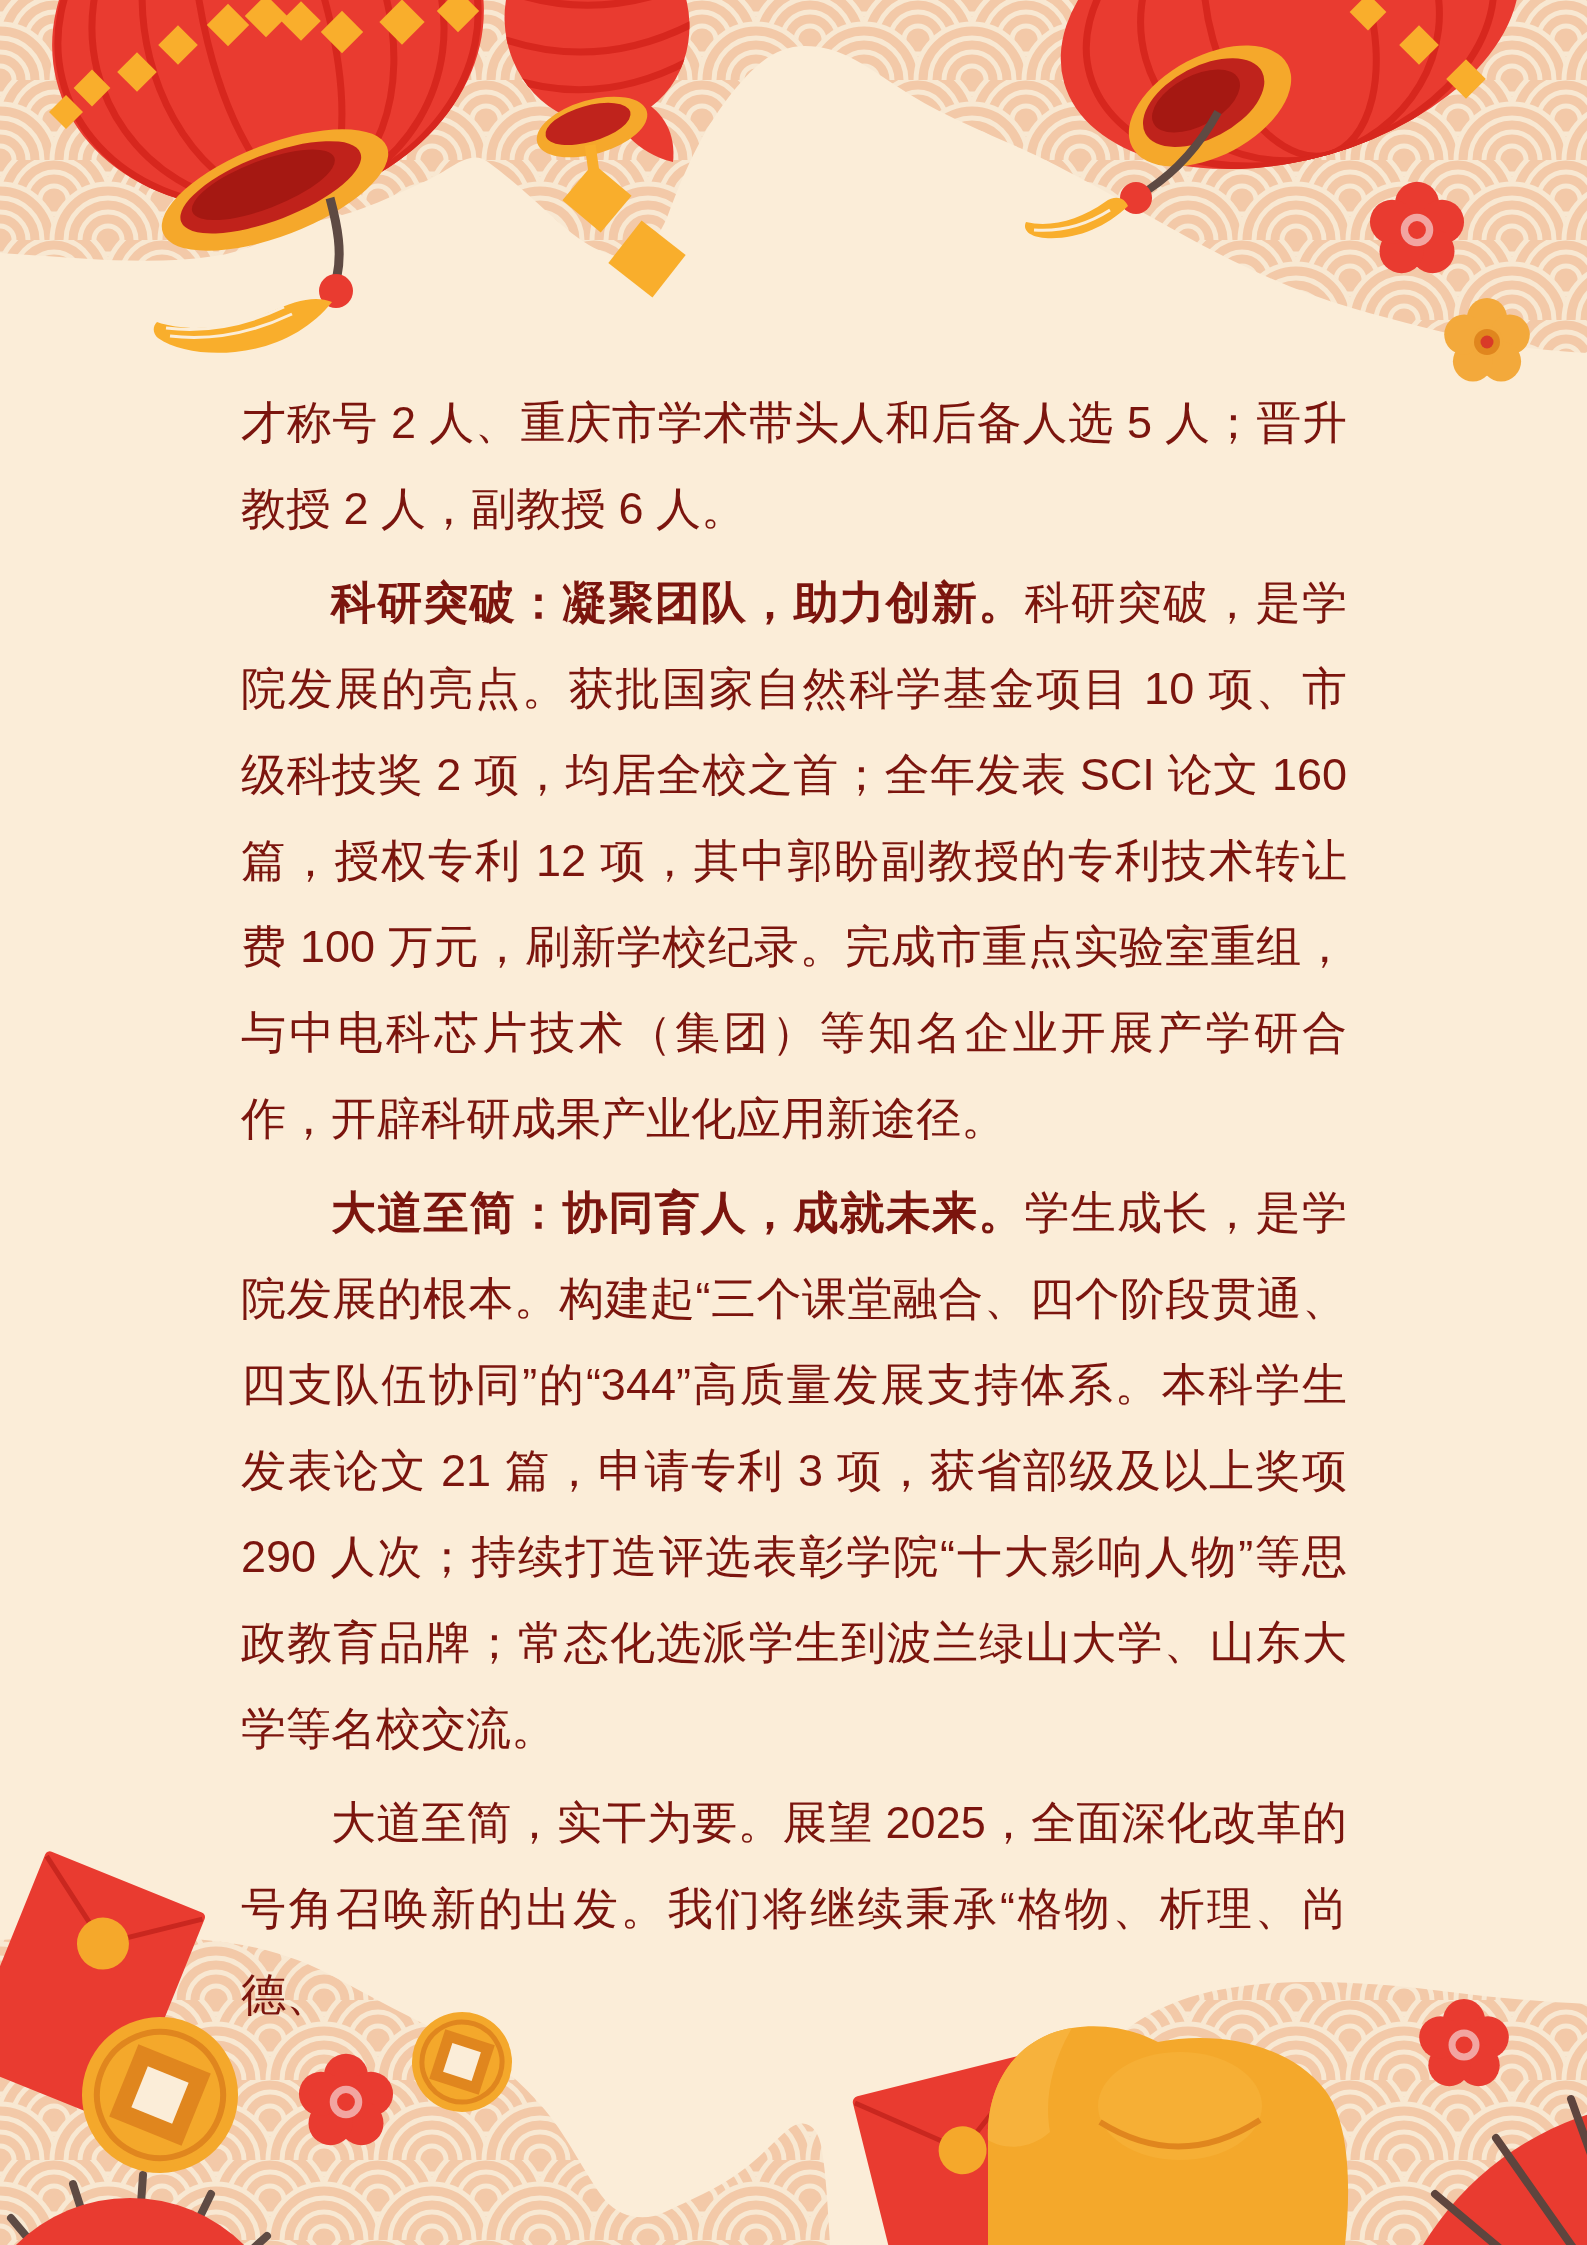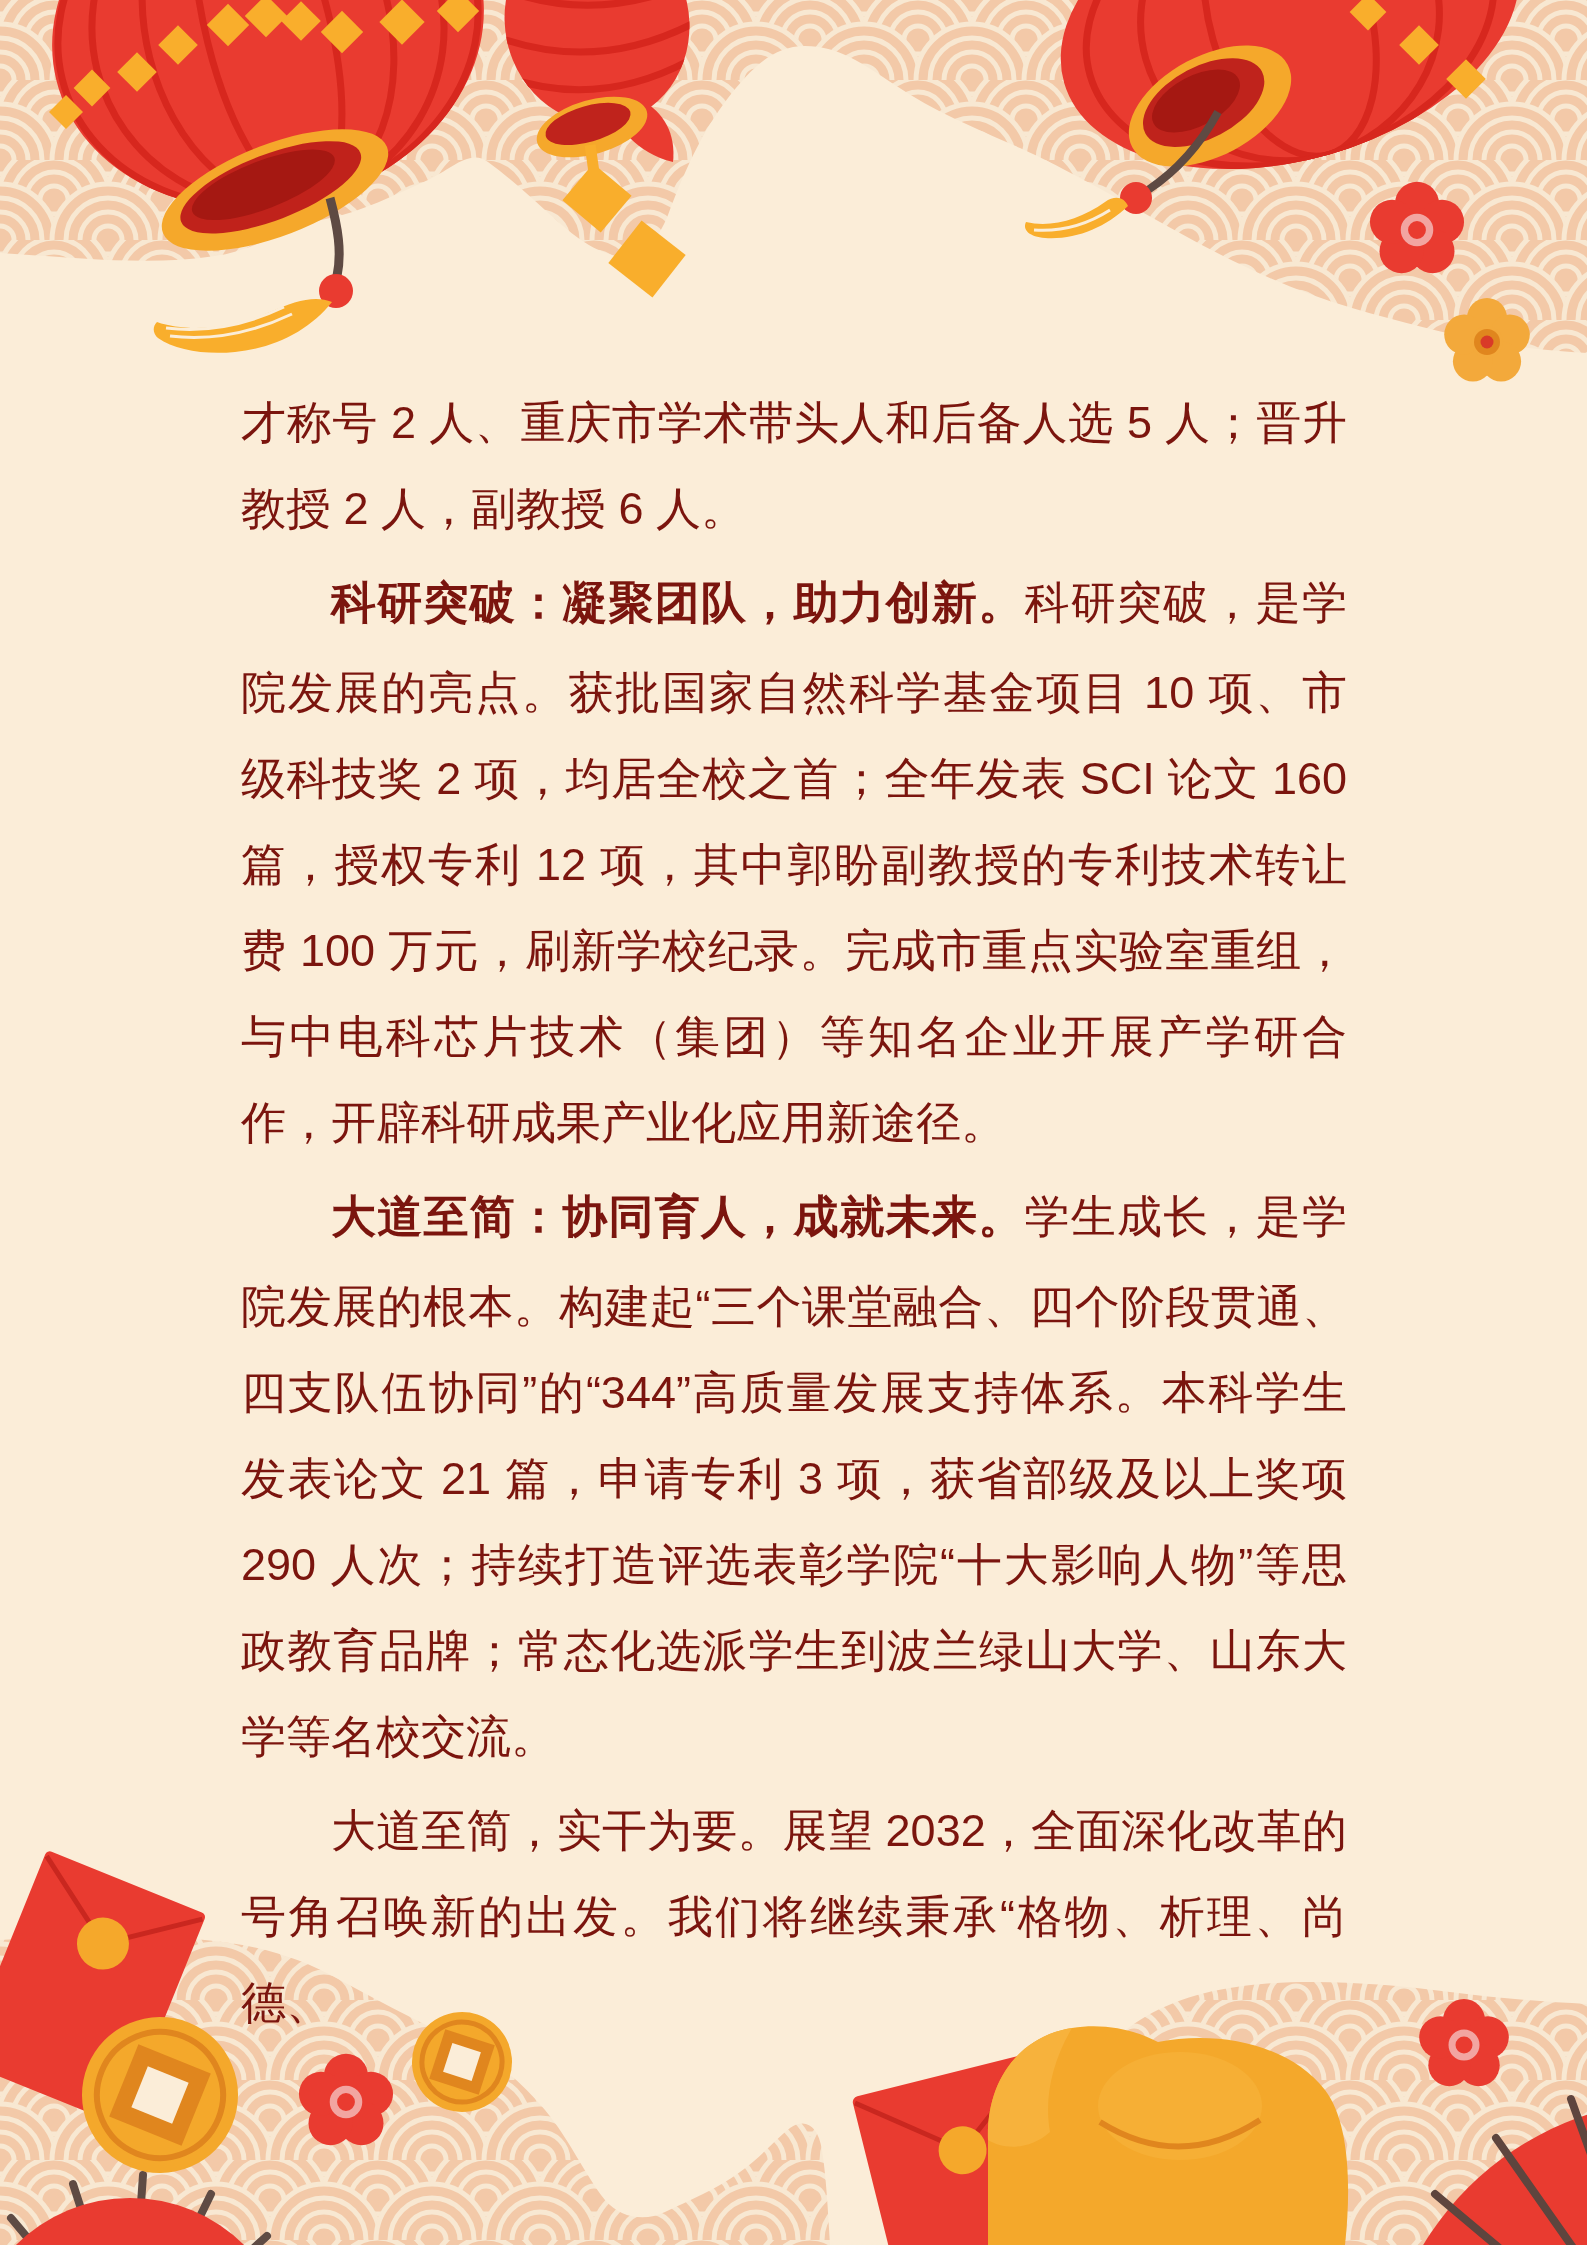--- a/index.html
+++ b/index.html
@@ -11,21 +11,21 @@
     font-family:"Liberation Sans",sans-serif;
   }
   .deco{position:absolute;left:0;top:0;z-index:1;display:block;}
   .content{
     position:absolute;left:233px;top:372px;width:1122px;z-index:2;
     font-size:45px;line-height:86px;color:#7B150E;
     text-align:justify;
   }
   .content p{margin:8px;}
   .content p.indent{text-indent:2em;}
-  .content b{font-weight:700;font-family:Liberation Mono, monospace;}
+  .content b{font-weight:700;}
 </style>
 </head>
 <body>
 
 <div class="page">
 
   <svg class="deco" width="1587" height="2245" viewBox="0 0 1587 2245" aria-hidden="true">
     <defs>
       <g id="arch">
         <circle r="58" fill="#F3C9A8"></circle>
@@ -232,16 +232,16 @@
         <line x1="1680" y1="2400" x2="1571" y2="2099"></line>
         <line x1="1680" y1="2400" x2="1390" y2="2285"></line>
       </g>
     </g>
   </svg>
 
   <main class="content">
     <p>才称号 2 人、重庆市学术带头人和后备人选 5 人；晋升教授 2 人，副教授 6 人。</p>
     <p class="indent"><b>科研突破：凝聚团队，助力创新。</b><span>科研突破，是学院发展的亮点。获批国家自然科学基金项目 10 项、市级科技奖 2 项，均居全校之首；全年发表 SCI 论文 160 篇，授权专利 12 项，其中郭盼副教授的专利技术转让费 100 万元，刷新学校纪录。完成市重点实验室重组，与中电科芯片技术（集团）等知名企业开展产学研合作，开辟科研成果产业化应用新途径。</span></p>
     <p class="indent"><b>大道至简：协同育人，成就未来。</b><span>学生成长，是学院发展的根本。构建起“三个课堂融合、四个阶段贯通、四支队伍协同”的“344”高质量发展支持体系。本科学生发表论文 21 篇，申请专利 3 项，获省部级及以上奖项 290 人次；持续打造评选表彰学院“十大影响人物”等思政教育品牌；常态化选派学生到波兰绿山大学、山东大学等名校交流。</span></p>
-    <p class="indent">大道至简，实干为要。展望 2032，全面深化改革的号角召唤新的出发。我们将继续秉承“格物、析理、尚德、</p>
+    <p class="indent">大道至简，实干为要。展望 2025，全面深化改革的号角召唤新的出发。我们将继续秉承“格物、析理、尚德、</p>
   </main>
 
 </div>
 
 </body></html>

